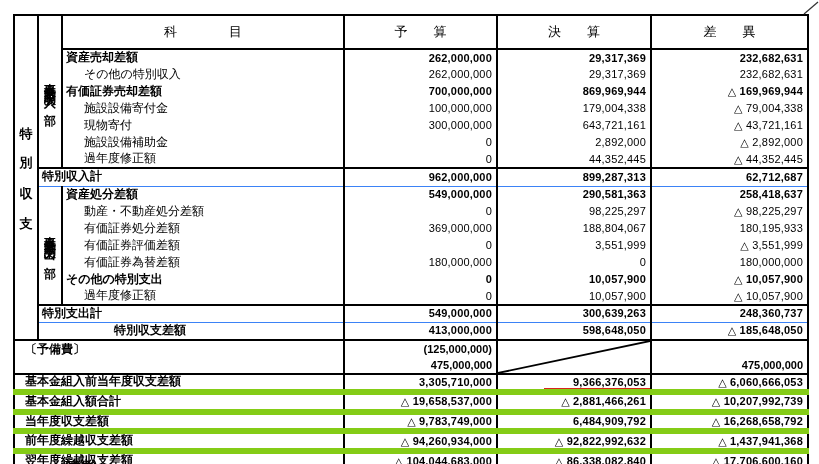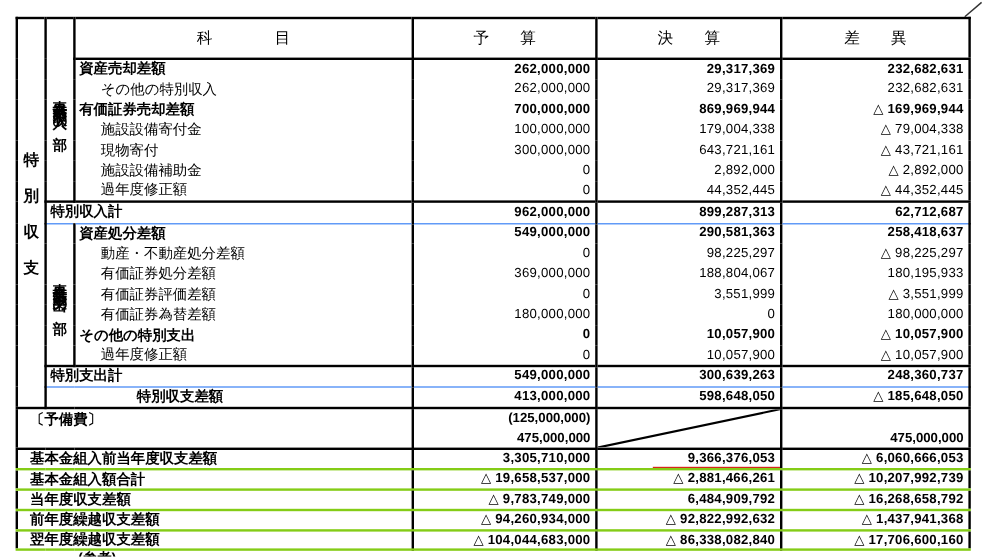--- a/index.html
+++ b/index.html
@@ -27,21 +27,21 @@
   .num{text-align:right;padding-right:4px;font-size:11px;letter-spacing:.2px;}
   .bold .num{font-weight:bold;}
   tr.total td{border-top:2px solid #000;border-bottom:1px solid #3b82f6;}
   tr.balance td{border-bottom:2px solid #000;}
   .balance-lab{padding-left:75px;font-weight:bold;}
   tr.reserve td{border-bottom:2px solid #000;vertical-align:top;}
   .reserve-lab{padding-left:10px;padding-top:2px;font-weight:bold;margin-left:27px;}
   .two-line{display:flex;flex-direction:column;justify-content:space-between;height:32px;}
   .two-line .ln{line-height:16px;text-align:right;padding-right:4px;font-weight:bold;font-size:11px;}
   .slashcell{position:relative;height:32px;}
-  tr.summary td{border-bottom:2px solid #84cc16;}
+  tr.summary td{border-bottom:6px solid #84cc16;}
   .sum-lab{padding-left:10px;font-weight:bold;}
   .relcell{position:relative;}
   .red-line{position:absolute;left:30%;right:0;bottom:-2px;height:3px;z-index:3;}
   .footnote{position:absolute;left:65px;top:457px;font-weight:bold;font-size:12px;}
   .corner-notch{position:absolute;left:803px;top:0;width:16px;height:15px;}
 </style>
 </head>
 <body>
 
 <div class="page">

